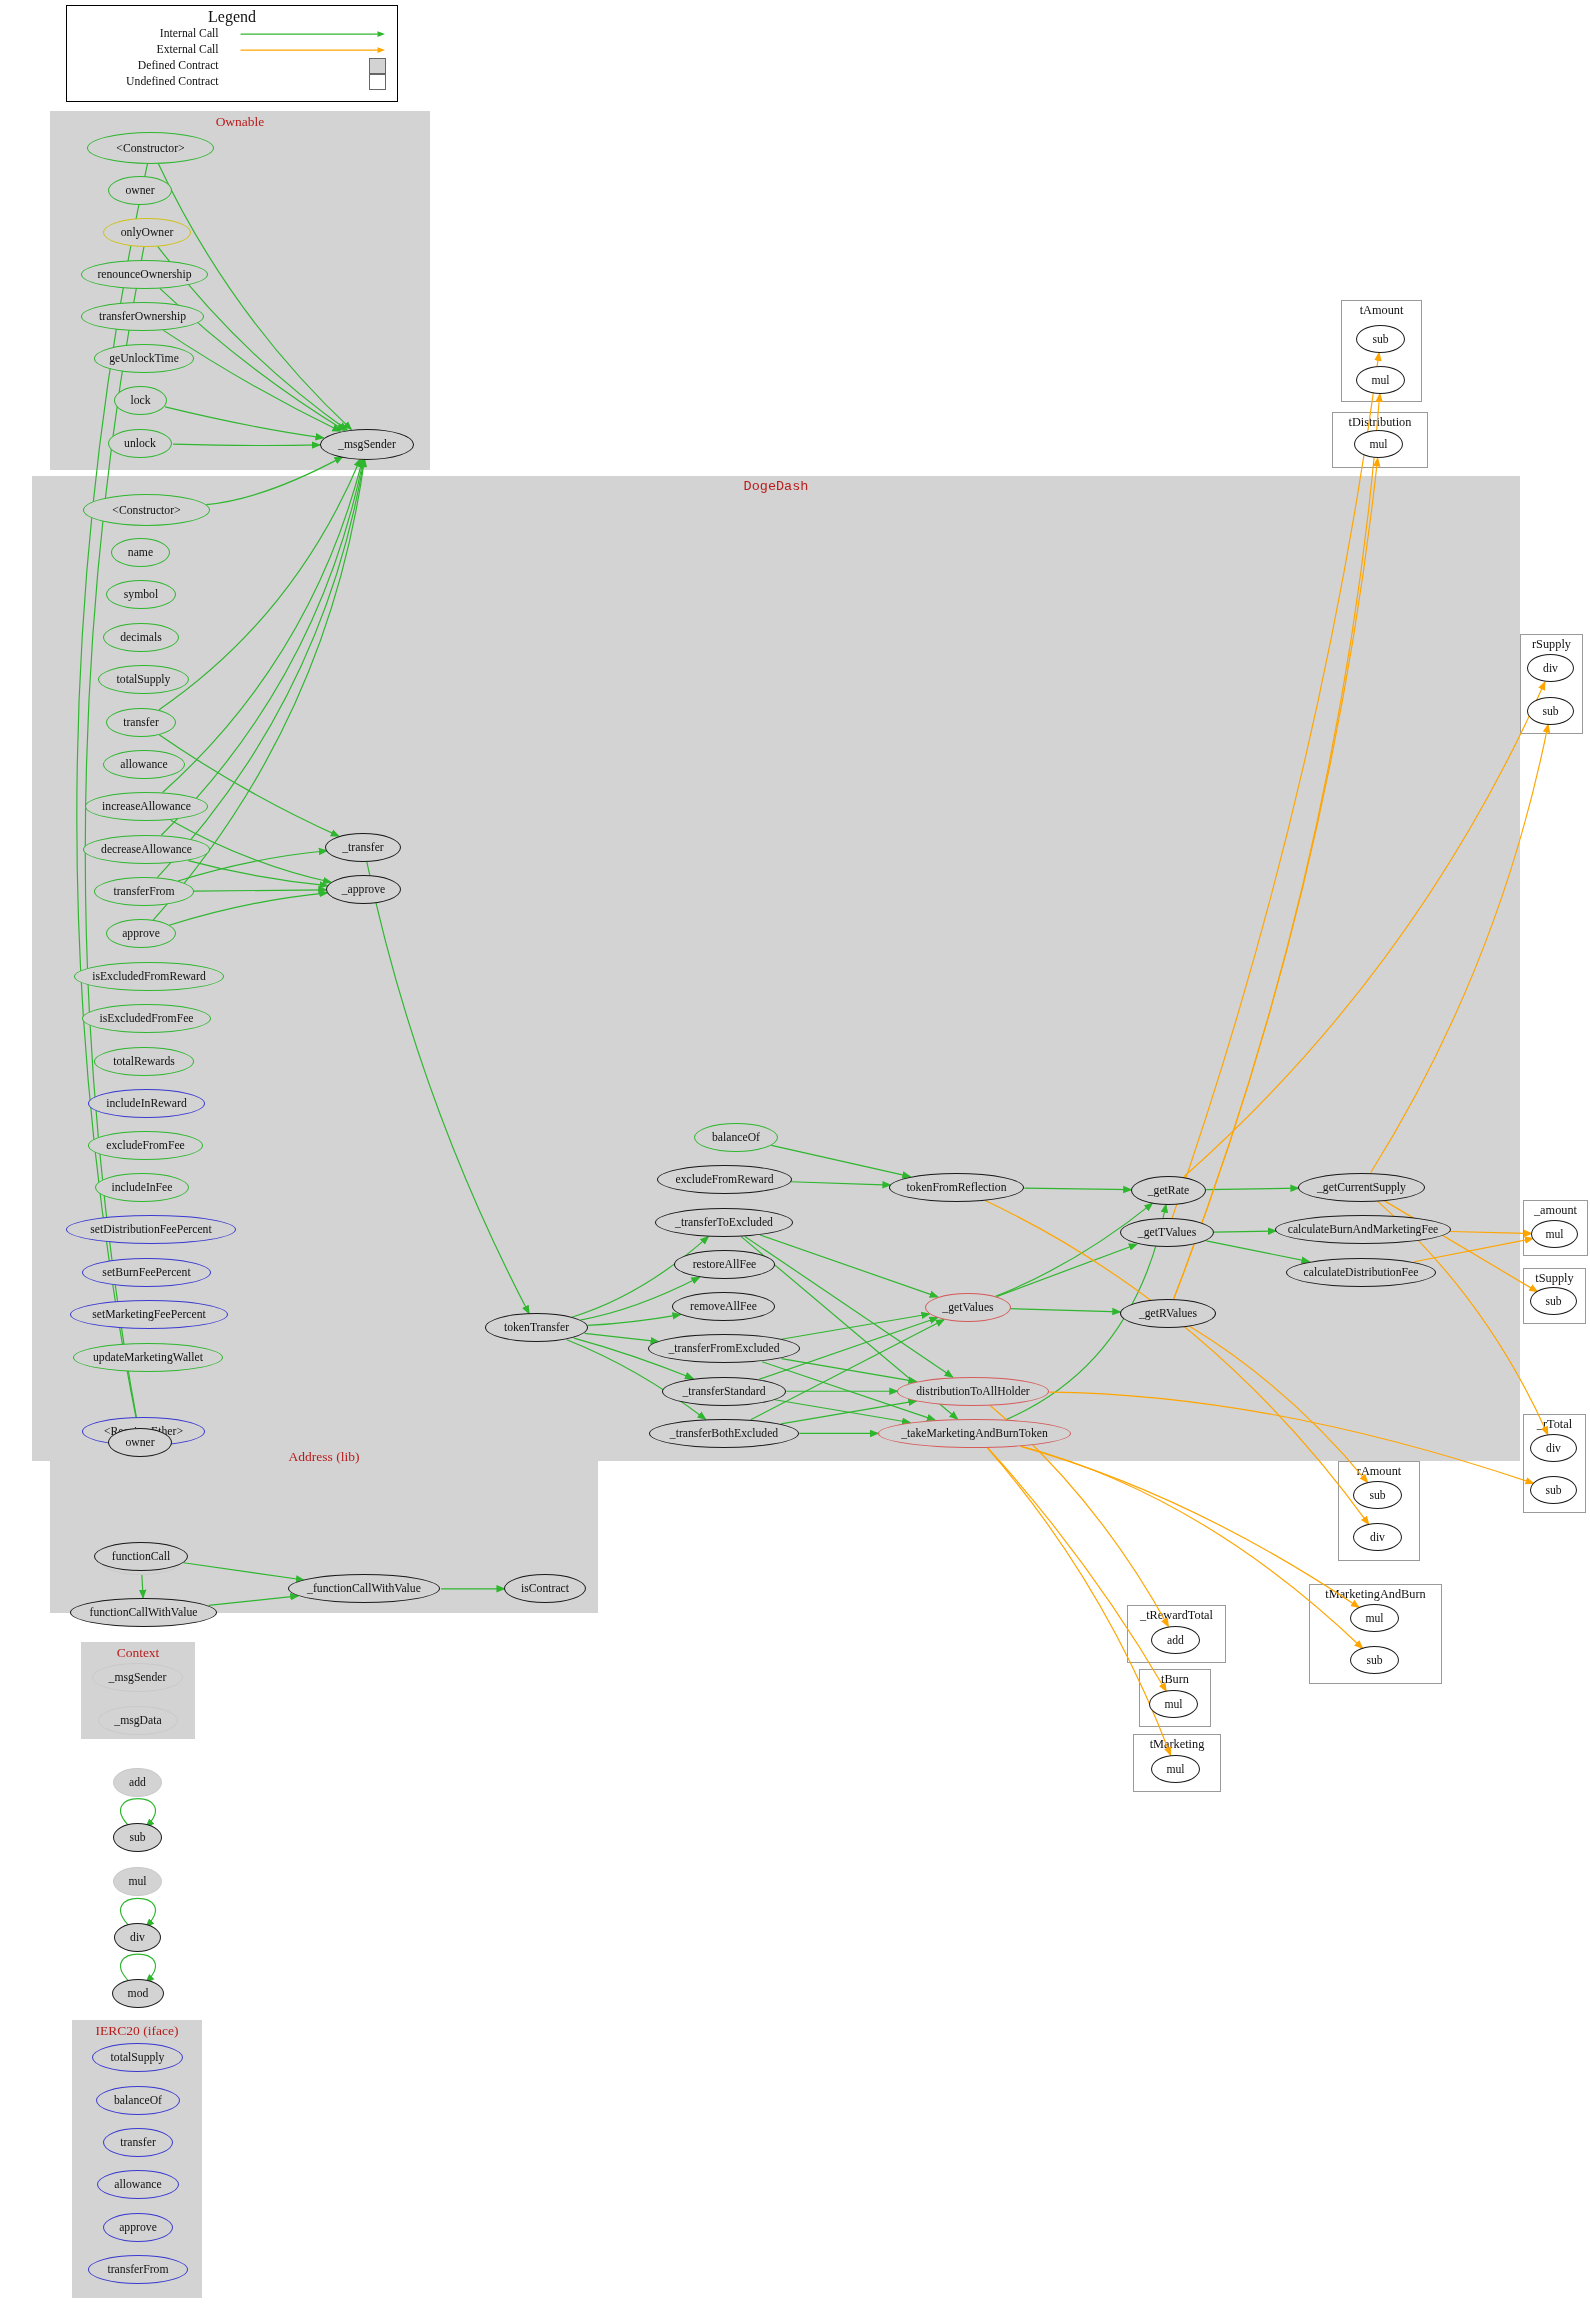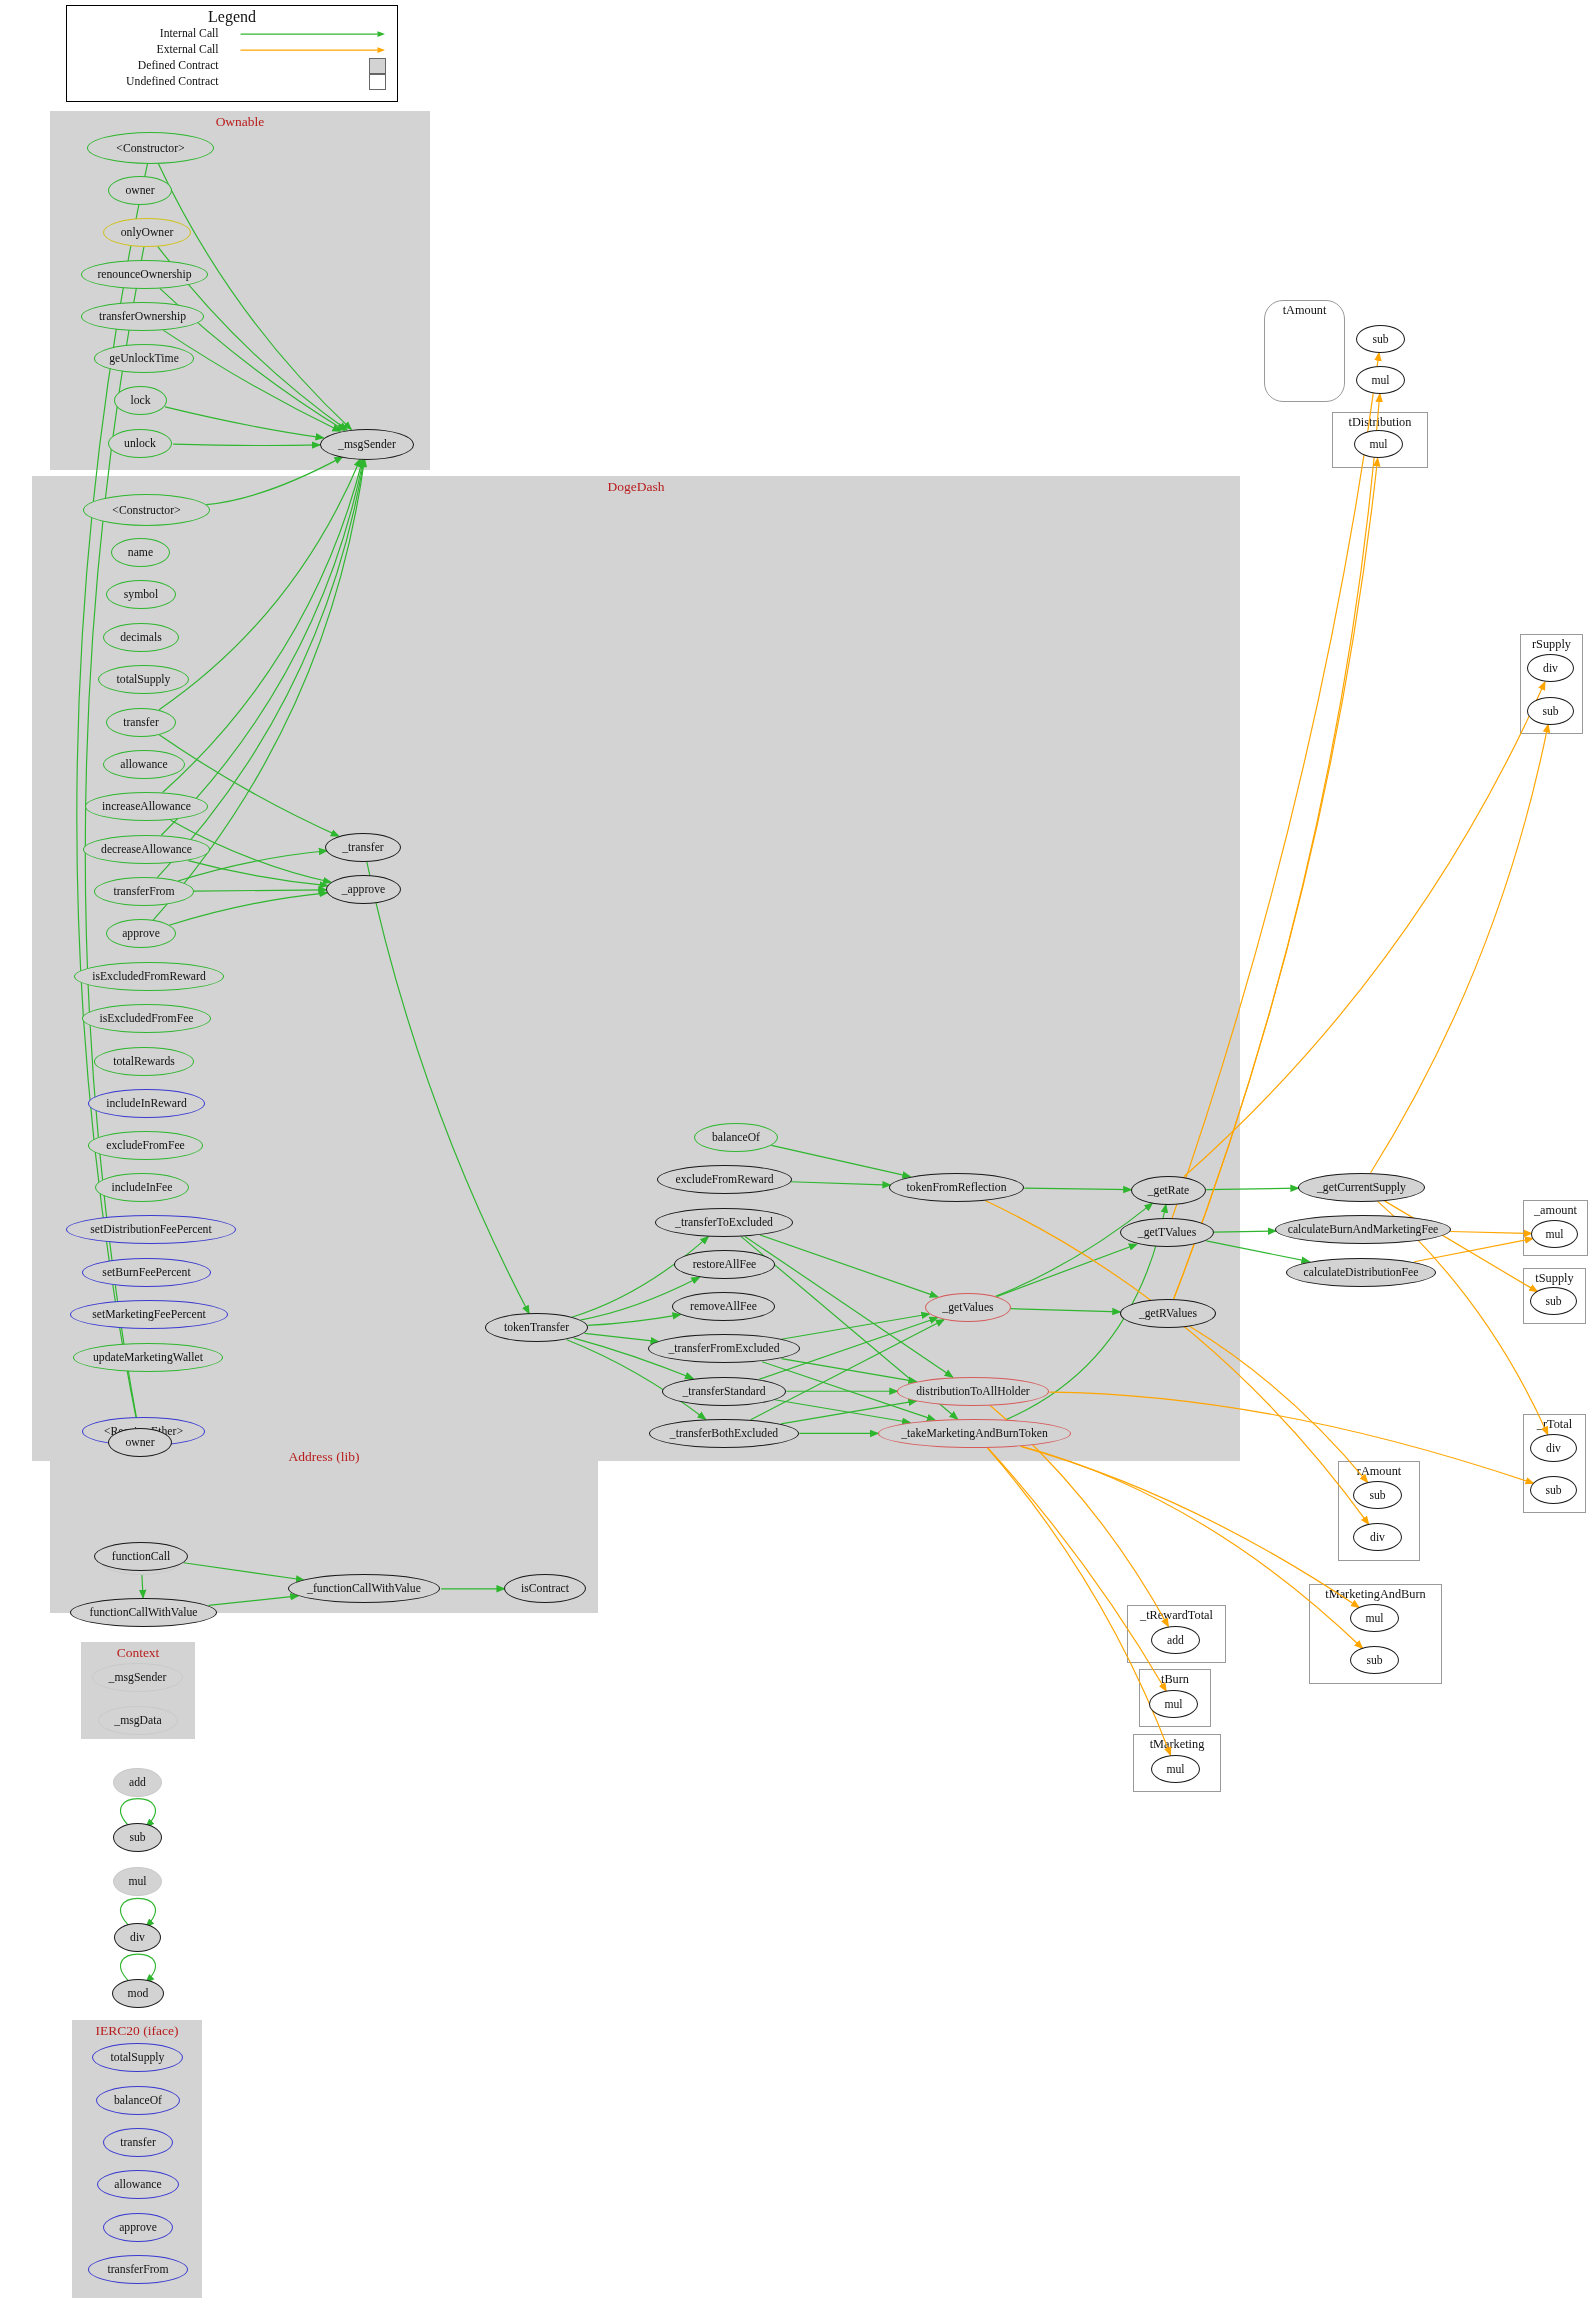--- a/index.html
+++ b/index.html
@@ -56,33 +56,33 @@
           <span class="legend-label">Undefined Contract</span>
           <span class="legend-visual">
             <span style="display:inline-block;width:15.2px;height:14px;border:0.6px solid #666;background:#ffffff"></span>
           </span>
         </div>
       </div>
   </div>
 <div class="cluster" style="left: 50px; top: 111px; width: 380px; height: 359px;">
       <div class="cluster-label">Ownable</div>
     </div>
-    <div class="cluster" style="left: 32px; top: 476px; width: 1208px; height: 985px;">
+    <div class="cluster" style="left: 32px; top: 476px; width: 1488px; height: 985px; font-family: Liberation Mono, monospace;">
       <div class="cluster-label">DogeDash</div>
     </div>
     <div class="cluster" style="left: 50px; top: 1446px; width: 548px; height: 167px;">
       <div class="cluster-label">Address  (lib)</div>
     </div>
     <div class="cluster" style="left: 81px; top: 1642px; width: 114px; height: 97px;">
       <div class="cluster-label">Context</div>
     </div>
     <div class="cluster" style="left: 72px; top: 2020px; width: 130px; height: 278px;">
       <div class="cluster-label">IERC20  (iface)</div>
     </div>
-    <div class="extbox" style="left: 1264px; top: 300px; width: 79px; height: 100px; border-radius: 19px;">
+    <div class="extbox" style="left: 1341px; top: 300px; width: 79px; height: 100px;">
       <div class="extbox-label">tAmount</div>
     </div>
     <div class="extbox" style="left: 1332px; top: 412px; width: 94px; height: 54px;">
       <div class="extbox-label">tDistribution</div>
     </div>
     <div class="extbox" style="left: 1520px; top: 634px; width: 61px; height: 98px;">
       <div class="extbox-label">rSupply</div>
     </div>
     <div class="extbox" style="left: 1523px; top: 1200px; width: 63px; height: 54px;">
       <div class="extbox-label">_amount</div>

